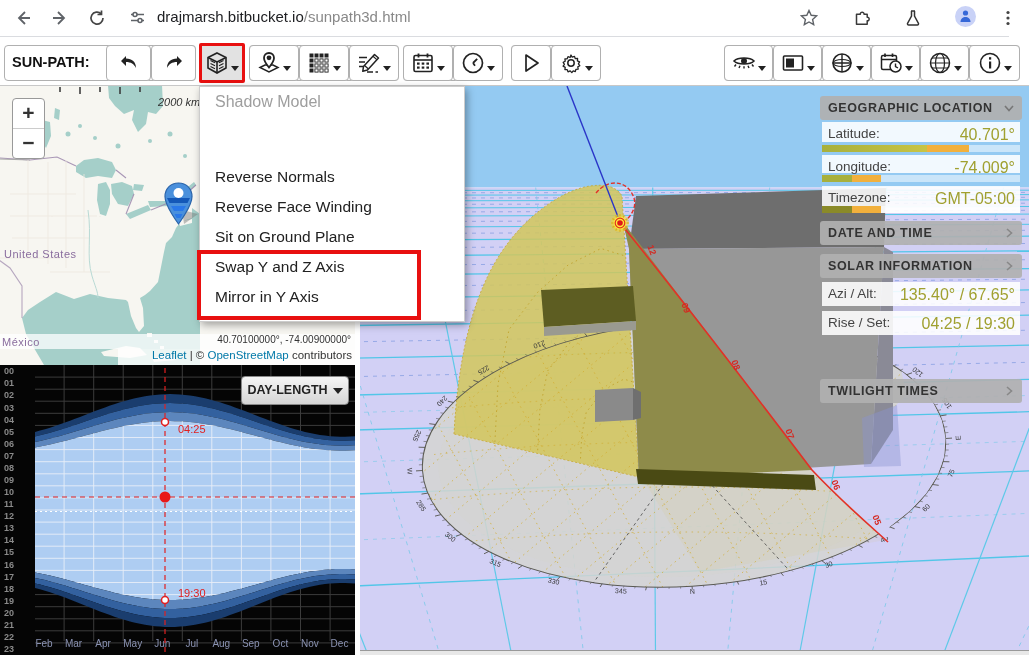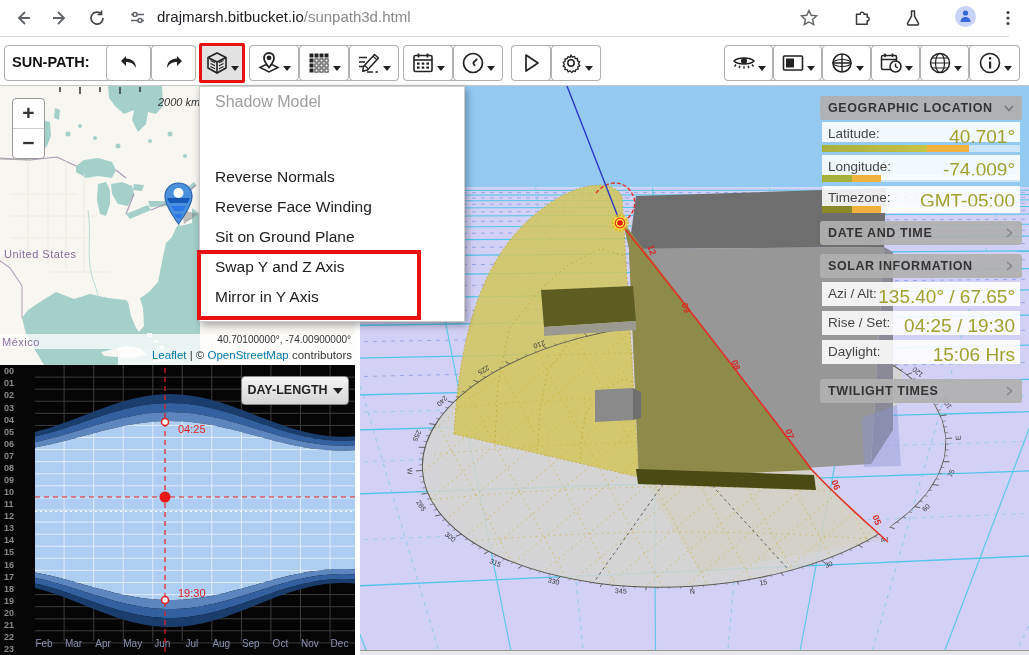--- a/index.html
+++ b/index.html
@@ -22,21 +22,21 @@
 #attrib { position:absolute; left:118px; top:263px; width:237px; height:16px; background:rgba(255,255,255,0.8); font-size:11.5px; color:#333; text-align:right; padding-right:3px; white-space:nowrap; }
 #attrib a { color:#0078a8; text-decoration:none; }
 #chart { position:absolute; left:0; top:365px; width:355px; height:290px; background:#000; }
 #dlbtn { position:absolute; left:241px; top:11px; width:108px; height:29px; background:linear-gradient(#f5f5f5,#d5d5d5); border:1px solid #888; border-radius:4px; font-size:12.5px; font-weight:bold; color:#222; text-align:center; line-height:27px; }
 #dlbtn .dd2 { display:inline-block; width:0; height:0; border-left:5px solid transparent; border-right:5px solid transparent; border-top:6px solid #222; margin-left:5px; vertical-align:middle; }
 #scene { position:absolute; left:355px; top:86px; width:674px; height:569px; }
 #panel { position:absolute; left:820px; top:96px; width:202px; height:310px; font-size:14px; }
 .phead { position:absolute; left:0; width:202px; height:24px; background:rgba(176,176,176,0.92); border-radius:3px; color:#333; font-weight:bold; font-size:12.5px; letter-spacing:0.6px; padding:5px 0 0 8px; }
 .prow { position:absolute; left:2px; width:198px; background:rgba(255,255,255,0.88); }
 .prow .pl { position:absolute; left:6px; top:4px; color:#444; font-size:13.5px; }
-.prow .pv { position:absolute; right:5px; top:4px; color:#a0a030; font-size:19px; }
+.prow .pv { position:absolute; right:5px; top:4px; color:#a0a030; font-size:16px; }
 .sld { position:absolute; left:0; width:100%; height:7px; background:rgba(255,255,255,0.5); }
 #menu { position:absolute; left:199px; top:86px; width:266px; height:236px; background:#fff; border:1px solid #ccc; box-shadow:2px 3px 8px rgba(0,0,0,0.35); }
 .mi { position:absolute; left:15px; font-size:15.5px; color:#212121; }
 .mhead { color:#9e9e9e; font-size:16px; }
 .redbox { position:absolute; left:-3px; top:163px; width:224px; height:70px; border:4px solid #e81010; }
 #botstrip { position:absolute; left:360px; top:650px; width:669px; height:5px; background:#e8e8e8; border-top:1px solid #999; }
 #sliver { position:absolute; left:355px; top:86px; width:5px; height:569px; background:#fff; }
 </style></head>
 <body>
 <div id="app">
@@ -431,21 +431,21 @@
           <path d="M3 5 L7 9.5 L11 5" fill="none" stroke="#777" stroke-width="1.6"></path>
         </svg></div>
 <div class="prow" style="top:26px;height:20px">
         <span class="pl">Latitude:</span>
         <span class="pv">40.701°</span>
   <div class="sld" style="top:23px">
           <div style="position:absolute;left:0;width:53%;height:100%;background:linear-gradient(90deg,#a8b03c,#c8c444)"></div>
           <div style="position:absolute;left:53%;width:21%;height:100%;background:#f2b03c"></div>
         </div>
       </div>
-<div class="prow" style="top:59px;height:25px">
+<div class="prow" style="top:59px;height:18px">
         <span class="pl">Longitude:</span>
         <span class="pv">-74.009°</span>
   <div class="sld" style="top:20px">
           <div style="position:absolute;left:0;width:15%;height:100%;background:#a8b03c"></div>
           <div style="position:absolute;left:15%;width:15%;height:100%;background:#f2b03c"></div>
         </div>
       </div>
 <div class="prow" style="top:90px;height:27px">
         <span class="pl">Timezone:</span>
         <span class="pv">GMT-05:00</span>
@@ -460,24 +460,20 @@
 <div class="phead" style="top:125px"><span>DATE AND TIME</span><svg width="14" height="14" viewBox="0 0 14 14" style="position:absolute;right:6px;top:5px">
           <path d="M5 3 L9.5 7 L5 11" fill="none" stroke="#888" stroke-width="1.6"></path>
         </svg></div>
 <div class="prow" style="top:186px;height:24px">
         <span class="pl">Azi / Alt:</span>
         <span class="pv">135.40° / 67.65°</span>
       </div>
 <div class="prow" style="top:215px;height:24px">
         <span class="pl">Rise / Set:</span>
         <span class="pv">04:25 / 19:30</span>
-      </div>
-<div class="prow" style="top:244px;height:24px">
-        <span class="pl">Daylight:</span>
-        <span class="pv">15:06 Hrs</span>
       </div>
 <div class="phead" style="top:283px"><span>TWILIGHT TIMES</span><svg width="14" height="14" viewBox="0 0 14 14" style="position:absolute;right:6px;top:5px">
           <path d="M5 3 L9.5 7 L5 11" fill="none" stroke="#888" stroke-width="1.6"></path>
         </svg></div>
 </div>
 <div id="map"><svg width="355" height="279" viewBox="0 0 355 279">
         <rect width="355" height="279" fill="#f7f6f1"></rect>
         <path d="M108,-1 L162,-1 L163,20 L156,28 L148,26 L146,38 L138,46 L132,34 L134,24 L124,28 L115,20 L109,12 Z" fill="#a5cfc9"></path>
         <path d="M42,34 L50,36 L51,50 L46,62 L41,54 Z" fill="#a5cfc9"></path>
         <path d="M28,54 L36,56 L35,68 L27,66 Z" fill="#a5cfc9"></path>

